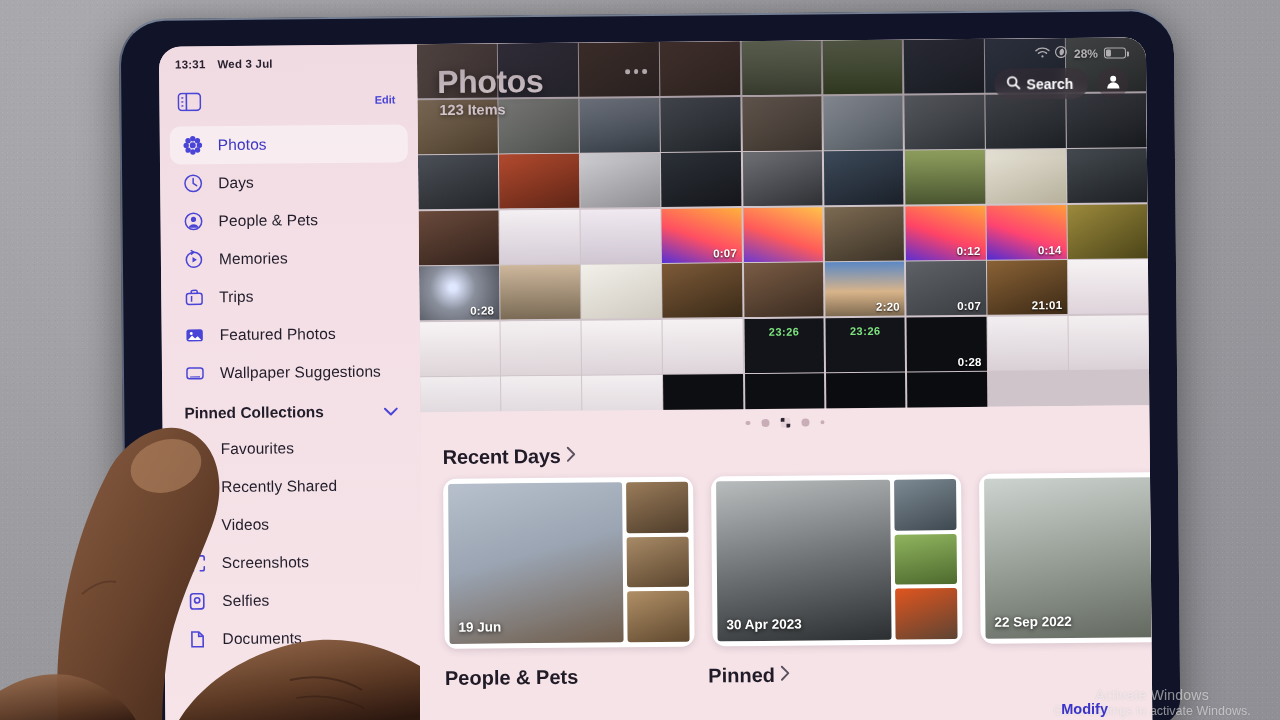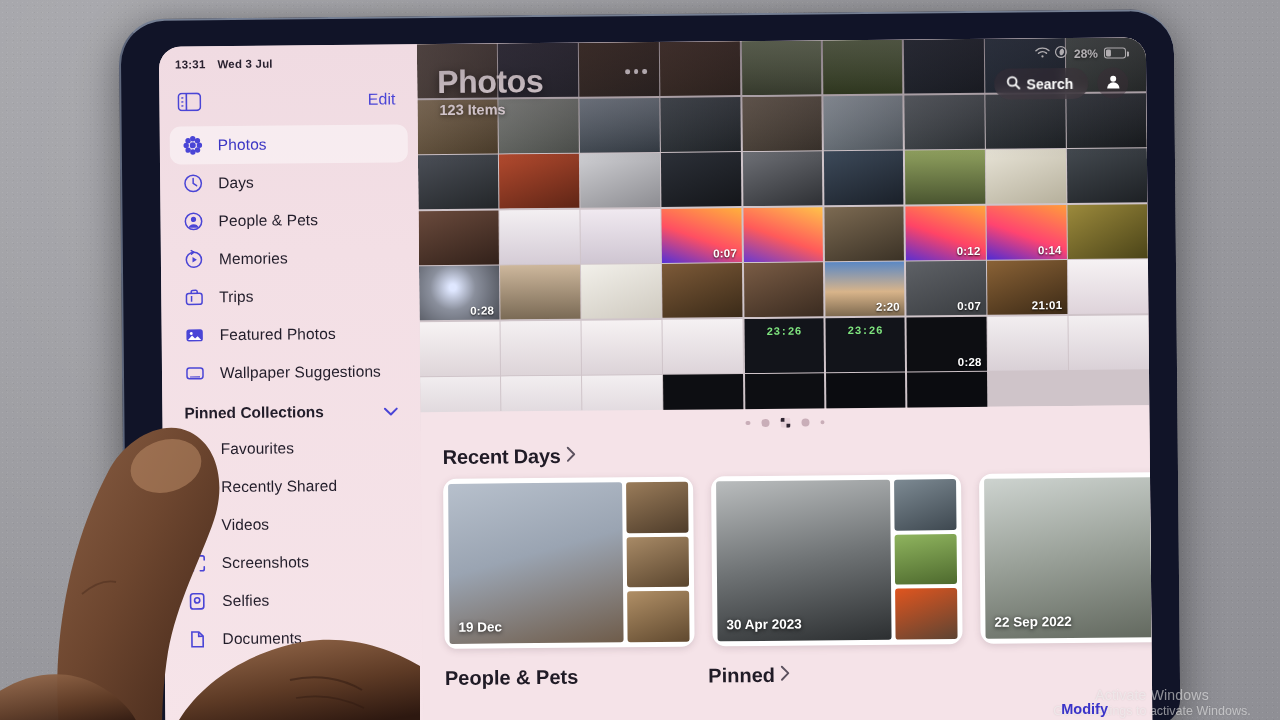--- a/index.html
+++ b/index.html
@@ -60,21 +60,21 @@
     padding-left: 16px; gap: 12px;
     font-size: 11.5px; font-weight: bold; color: #2a2230;
     letter-spacing: .2px;
   }
   .sb-toolbar {
     height: 46px; display: flex; align-items: center;
     justify-content: space-between; padding: 0 22px 0 18px;
   }
   .panel-icon { width: 24px; height: 19px; position: relative; }
   .panel-icon svg { display:block; }
-  .edit-btn { font-size: 16px; color: #4a45d6; font-weight: 400; }
+  .edit-btn { font-size: 11px; color: #4a45d6; font-weight: 700; }
 
   .nav { padding: 2px 10px 0 10px; }
   .nav-item {
     height: 38px; display: flex; align-items: center; gap: 14px;
     padding: 0 12px; border-radius: 11px; position: relative;
   }
   .nav-item.selected { background: rgba(255,255,255,.46); }
   .nav-label { font-size: 15.5px; color: #221d2a; letter-spacing: .1px; }
   .nav-item.selected .nav-label { color: #3c36c4; }
   .nav-ico { width: 22px; height: 22px; flex:0 0 22px; display:flex; align-items:center; justify-content:center; color:#4a45d6; }
@@ -99,21 +99,21 @@
   }
   .cell { position: relative; overflow: hidden; }
   .dur {
     position: absolute; right: 5px; bottom: 3px;
     color: #fff; font-size: 11.5px; font-weight: bold;
     text-shadow: 0 1px 2px rgba(0,0,0,.8);
     letter-spacing: .2px;
   }
   .lstime {
     position:absolute; left:50%; top:14%; transform:translateX(-50%);
-    font-size:11px; font-weight:bold; letter-spacing:.5px;font-family:Liberation Mono, monospace;
+    font-size:11px; font-weight:bold; letter-spacing:.5px;
   }
 
   
   #grid-head { position: absolute; left: 0; top: 0; right: 0; height: 120px; z-index: 4;
                pointer-events:none;
                background: linear-gradient(180deg, rgba(30,20,30,.40), rgba(30,20,30,0)); }
   #page-title {
     position: absolute; left: 20px; top: 20px;
     font-size: 32px; font-weight: bold; color: #fbeef2;
     text-shadow: 0 2px 8px rgba(0,0,0,.55); letter-spacing: -.4px;
@@ -533,21 +533,21 @@
           <span class="row-chev">
             <svg width="11" height="17" viewBox="0 0 11 17" fill="none" stroke="#5c525f" stroke-width="1.9" stroke-linecap="round" stroke-linejoin="round">
                 <path d="M2 2l6.4 6.5L2 15"></path>
               </svg>
           </span>
         </div>
 
         <div id="cards">
           <div class="card">
             <div class="big" style="background:linear-gradient(165deg,#b7c0cc 0%,#9aa4b2 45%,#6f5c4a 100%)">
-              <span class="card-date">19 Dec</span>
+              <span class="card-date">19 Jun</span>
             </div>
             <div class="side">
               <div style="background:linear-gradient(160deg,#9a7c5a,#4e3c2a)"></div>
               <div style="background:linear-gradient(160deg,#a88a66,#5a452e)"></div>
               <div style="background:linear-gradient(160deg,#b08f66,#60492f)"></div>
             </div>
           </div>
 
           <div class="card">
             <div class="big" style="background:linear-gradient(170deg,#b9bcbd 0%,#6f7375 50%,#2c2f31 100%)">

